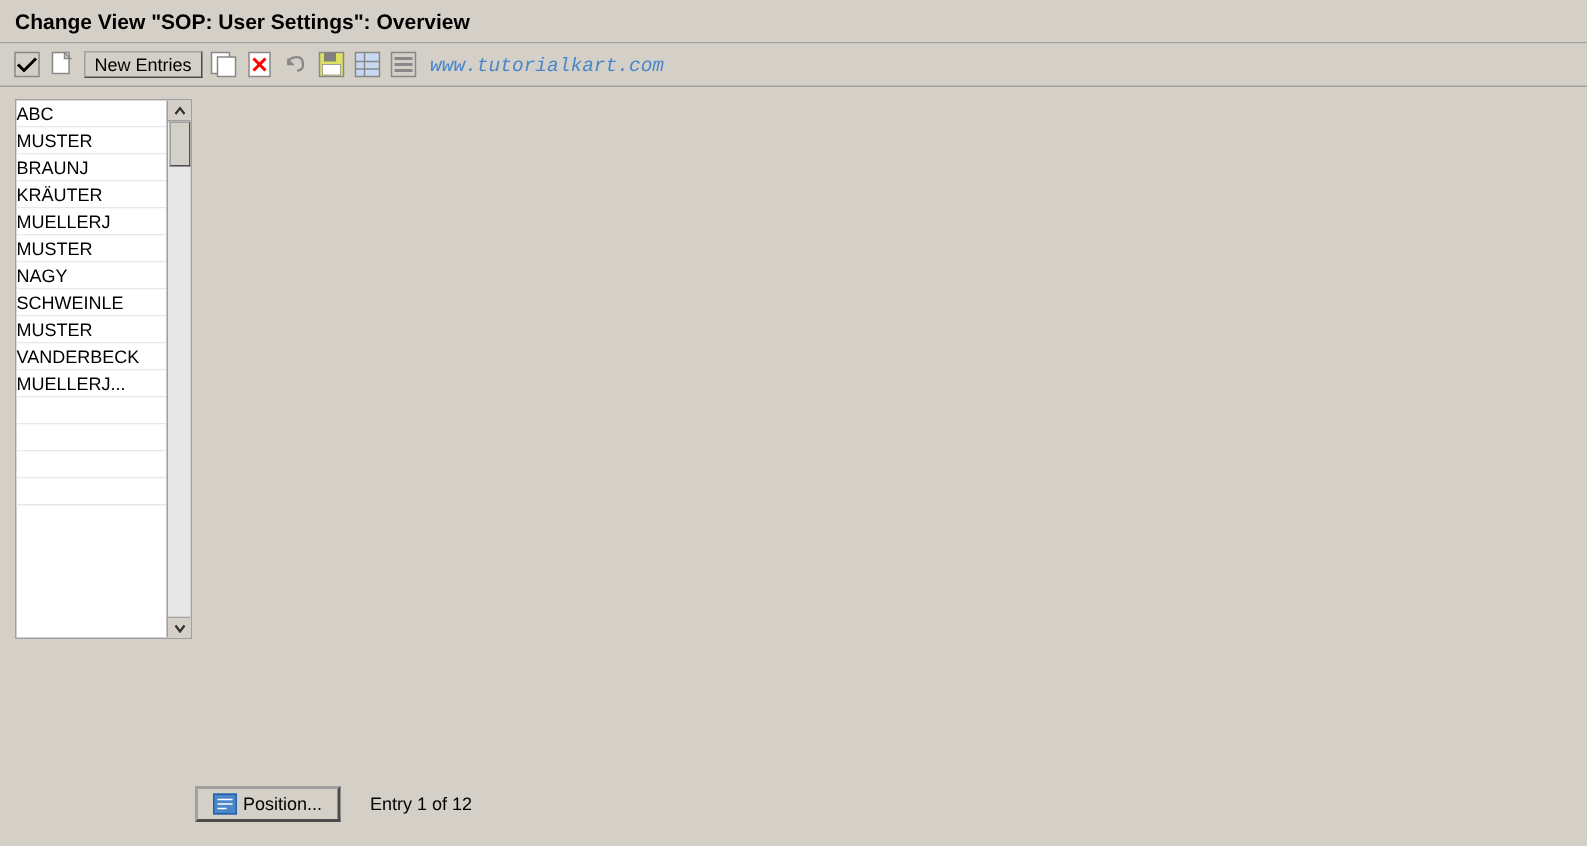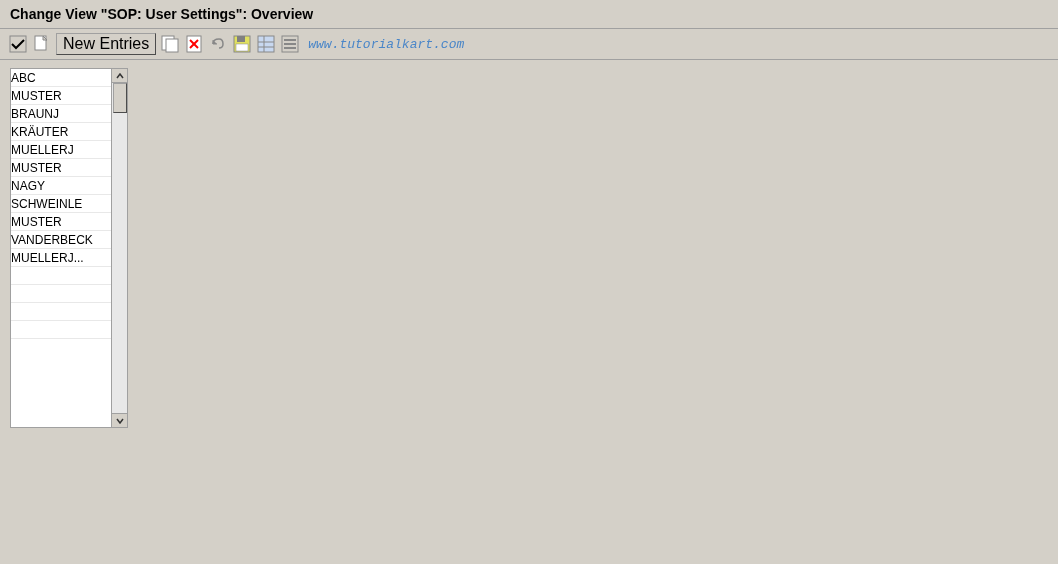--- a/index.html
+++ b/index.html
@@ -47,21 +47,21 @@
       font-size: 14px;
     }
 
     .new-entries-btn {
       display: inline-flex;
       align-items: center;
       padding: 1px 6px;
       background-color: #d4d0c8;
       border: 1px outset #a0a0a0;
       cursor: pointer;
-      font-size: 16px;
+      font-size: 12px;
       font-weight: normal;
       color: #000;
     }
 
     .watermark-text {
       color: #4a86c8;
       font-size: 13px;
       font-style: italic;
       margin-left: 4px;
       font-family: Liberation Mono, monospace;
@@ -294,14 +294,28 @@
             </svg>
         </div>
 
         <div style="position:absolute; right:0; top:14px; bottom:14px; width:16px; background:#e8e8e8; border-left:1px solid #a0a0a0;">
           <div style="width:14px; height:30px; background:#d4d0c8; border:1px outset #a0a0a0; margin:0 1px;"></div>
         </div>
       </div>
     </div>
   </div>
 
+  <div class="bottom-bar" style="position:absolute; bottom:10px; left:130px;">
+    <button class="position-btn">
+      <span class="position-btn-icon">
+        <svg width="14" height="12" viewBox="0 0 14 12">
+          <rect x="0" y="0" width="14" height="12" fill="#4a86c8"></rect>
+          <line x1="2" y1="3" x2="12" y2="3" stroke="#fff" stroke-width="1"></line>
+          <line x1="2" y1="6" x2="12" y2="6" stroke="#fff" stroke-width="1"></line>
+          <line x1="2" y1="9" x2="8" y2="9" stroke="#fff" stroke-width="1"></line>
+        </svg>
+      </span>
+      <span>Position...</span>
+    </button>
+    <span class="entry-info">Entry 1 of 12</span>
+  </div>
 
 </div>
 
 </body></html>

